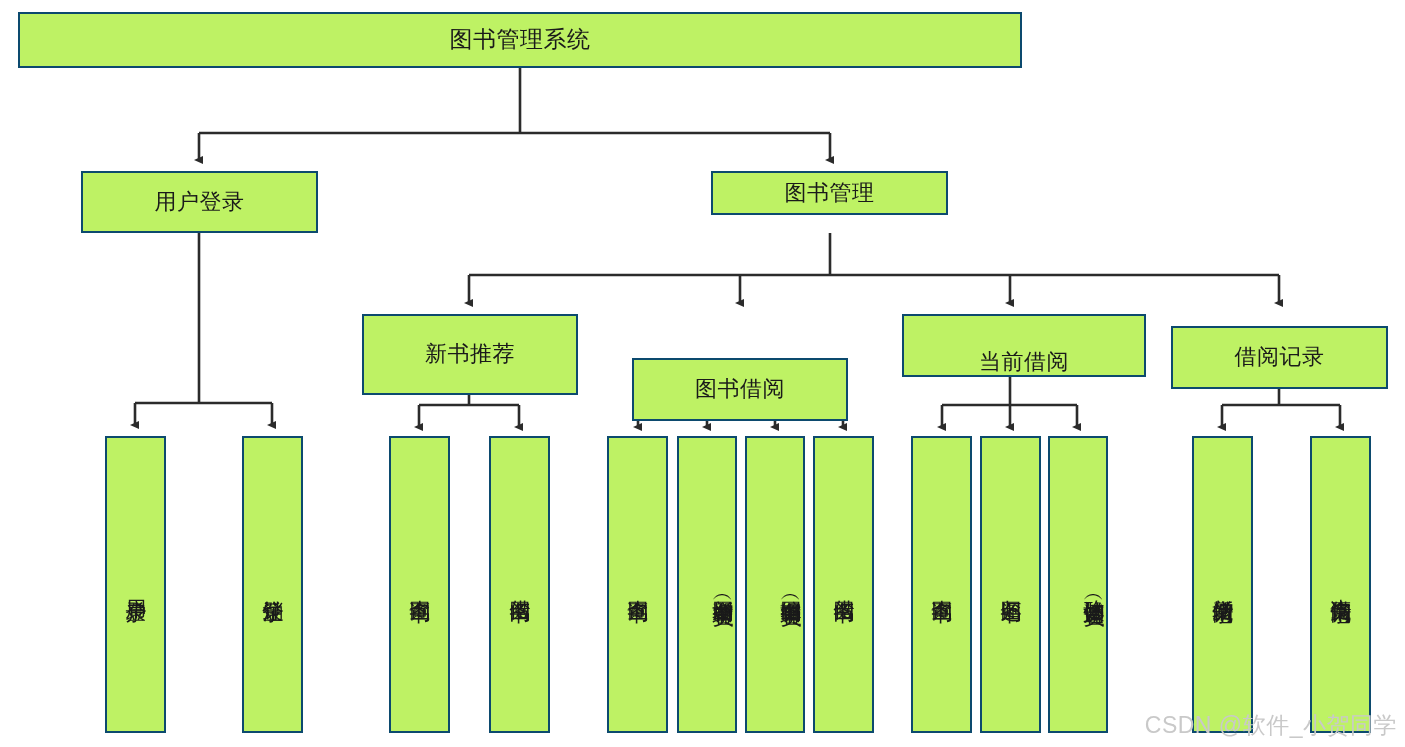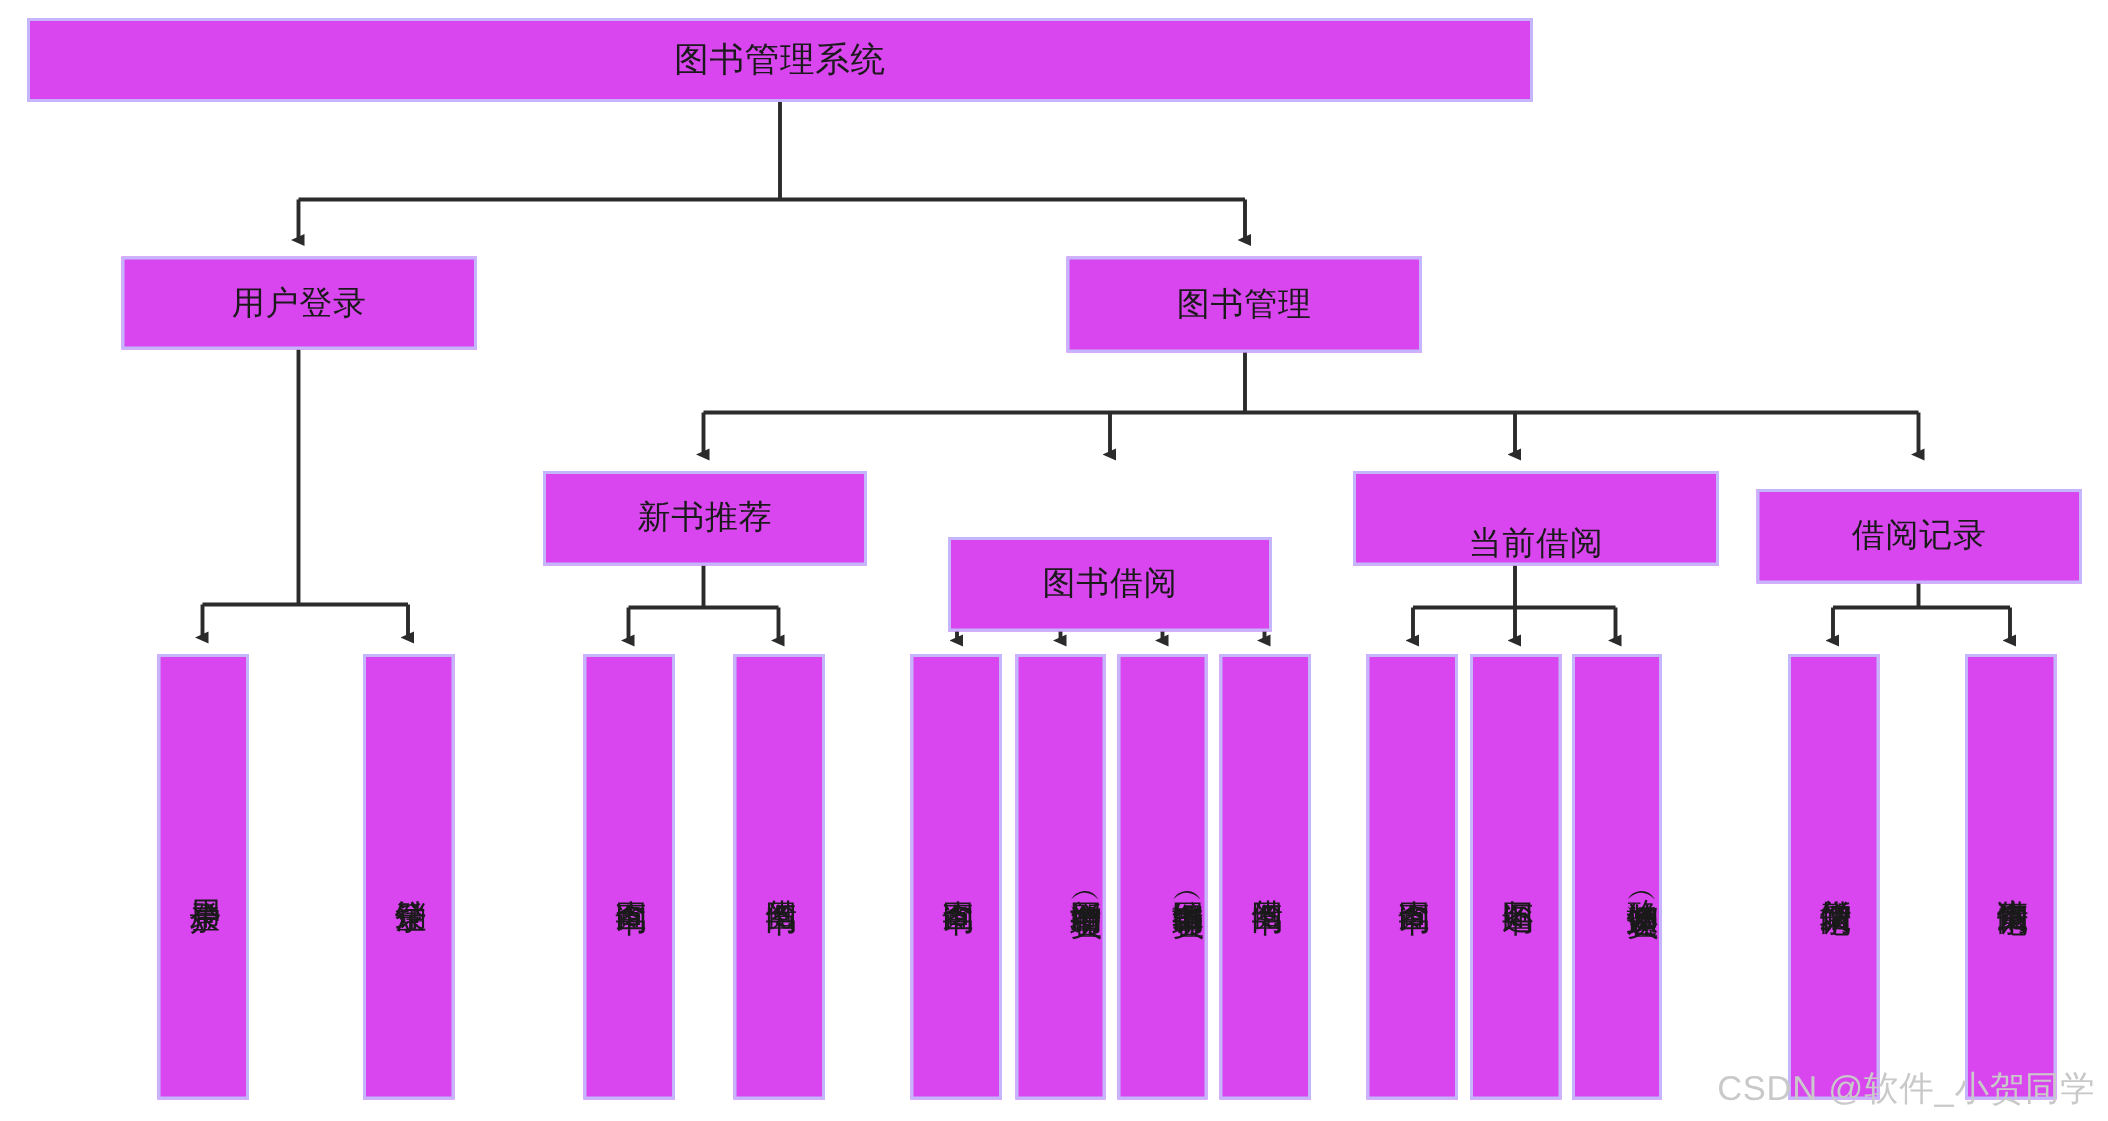--- a/index.html
+++ b/index.html
@@ -25,22 +25,22 @@
     position: absolute;
     left: 0;
     top: 0;
     width: 1405px;
     height: 747px;
     pointer-events: none;
   }
   .node {
     position: absolute;
     box-sizing: border-box;
-    border: 2px solid #c4b5fd;
-    background: #d946ef;
+    border: 2px solid #0c4a6e;
+    background: #bef264;
     color: #1a1a1a;
     display: flex;
     align-items: center;
     justify-content: center;
     text-align: center;
   }
   .node.horiz {
     font-size: 22px;
     line-height: 1.2;
     letter-spacing: 0.5px;
@@ -132,25 +132,25 @@
     </g>
   </svg>
 
   <div class="node horiz root" style="left:18px; top:12px; width:1004px; height:56px;">
     <span class="node-label">图书管理系统</span>
   </div>
 
   <div class="node horiz" style="left:81px; top:171px; width:237px; height:62px;">
     <span class="node-label">用户登录</span>
   </div>
-  <div class="node horiz" style="left:711px; top:171px; width:237px; height:64px;">
+  <div class="node horiz" style="left:711px; top:171px; width:237px; height:44px;">
     <span class="node-label">图书管理</span>
   </div>
 
-  <div class="node horiz" style="left:362px; top:314px; width:216px; height:63px;">
+  <div class="node horiz" style="left:362px; top:314px; width:216px; height:81px;">
     <span class="node-label">新书推荐</span>
   </div>
   <div class="node horiz" style="left:632px; top:314px; width:216px; height:63px;margin-top:44px;">
     <span class="node-label">图书借阅</span>
   </div>
   <div class="node horiz" style="left:902px; top:314px; width:244px; height:63px;align-items:flex-end;">
     <span class="node-label">当前借阅</span>
   </div>
   <div class="node horiz" style="left:1171px; top:326px; width:217px; height:63px;">
     <span class="node-label">借阅记录</span>

